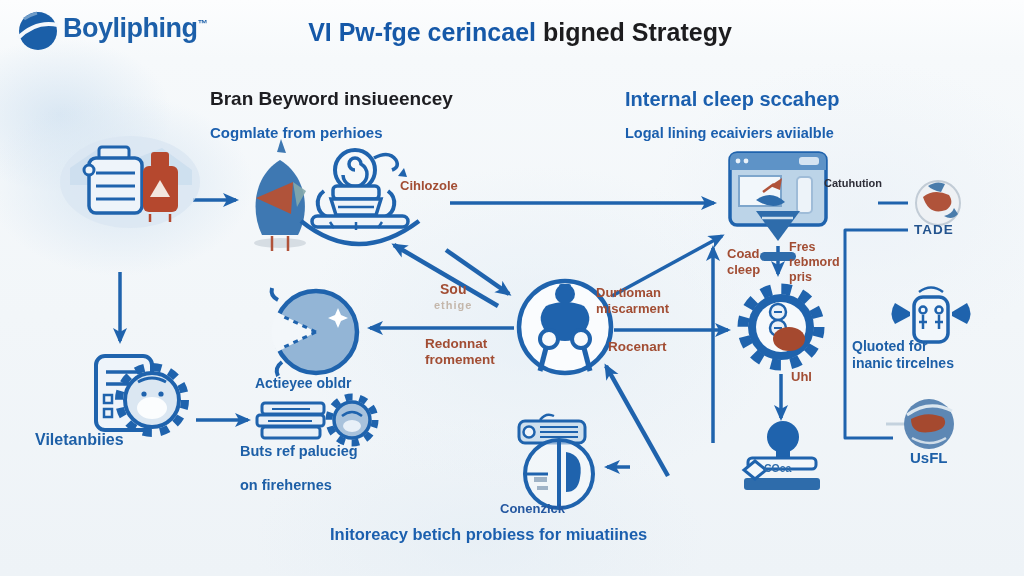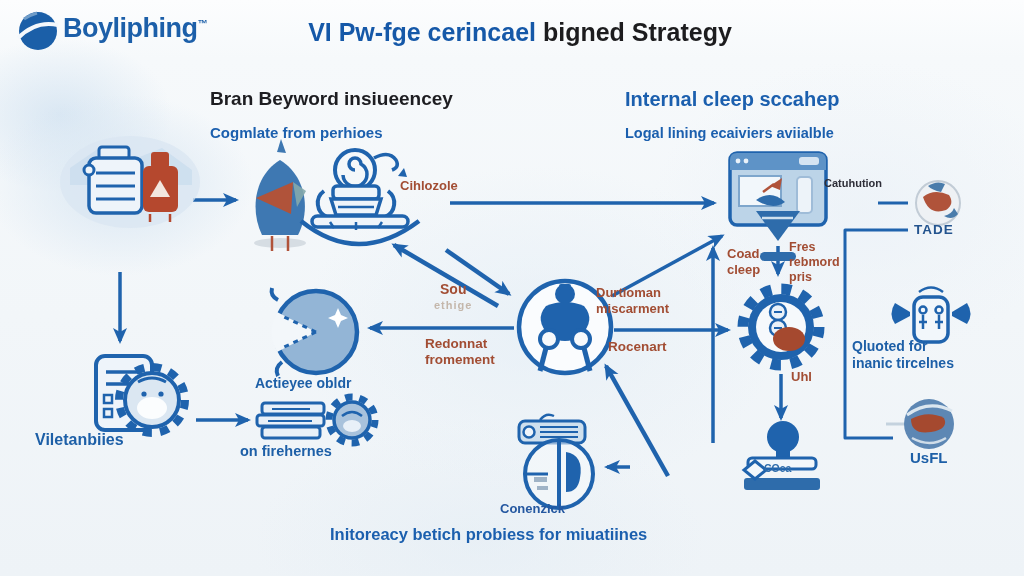--- a/index.html
+++ b/index.html
@@ -270,19 +270,20 @@
   <div class="lbl navy" style="left:914px;top:222px;font-size:13.5px;letter-spacing:1px;">TADE</div>
   <div class="lbl blue c" style="left:852px;top:338px;width:160px;font-size:14px;">
     <span style="display:block;">Qluoted for</span>
     <span style="display:block;">inanic tircelnes</span>
   </div>
   <div class="lbl blue" style="left:910px;top:449px;font-size:15px;">UsFL</div>
   <div class="lbl" style="left:764px;top:462px;font-size:10.5px;color:#2e6cab;">COea</div>
   <div class="lbl c" style="left:500px;top:501px;width:130px;font-size:13px;color:#2457a0;">Conenzick</div>
 
   <div class="lbl blue c" style="left:240px;top:443px;width:160px;font-size:14.5px;">
-    <span style="display:block;">on firehernes</span>
+    <span style="display:block;">Buts ref palucieg</span>
+    <span style="display:block;margin-top:17px;">on firehernes</span>
   </div>
   <div class="lbl blue c" style="left:255px;top:375px;width:125px;font-size:14px;">Actieyee obldr</div>
 
   <div class="lbl c" style="left:330px;top:525px;width:420px;font-size:16.5px;color:#1b5fae;">Initoreacy betich probiess for miuatiines</div>
 
 </div>
 
 </body></html>

